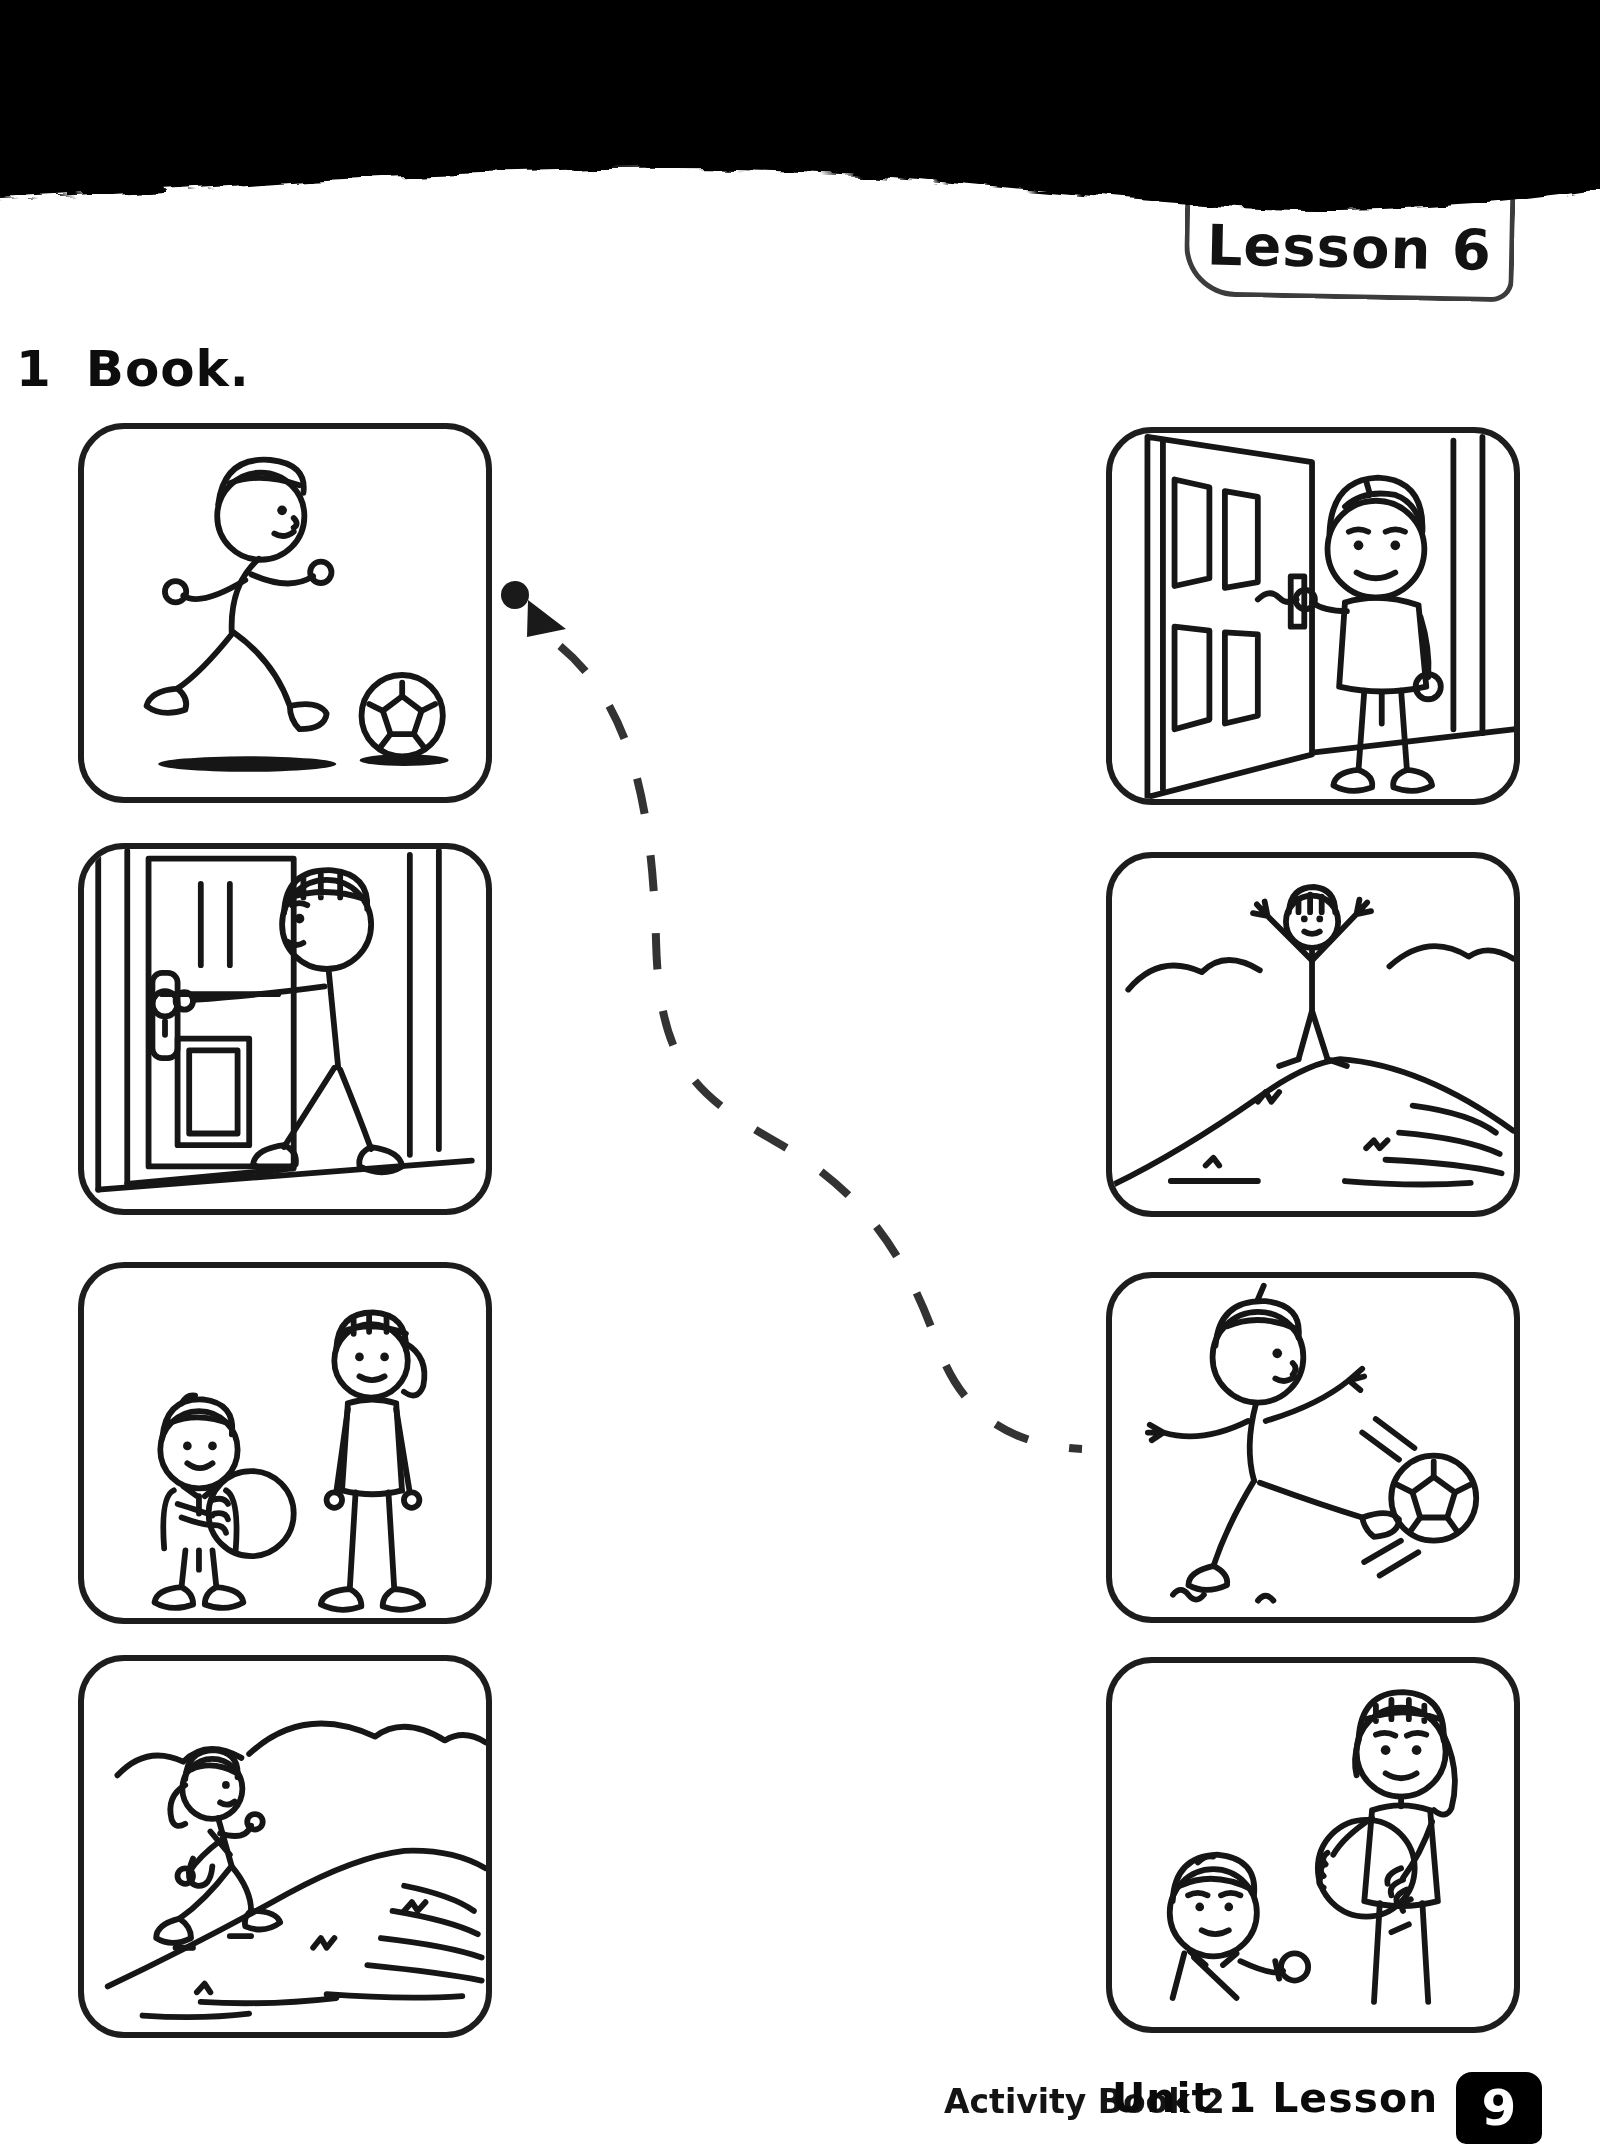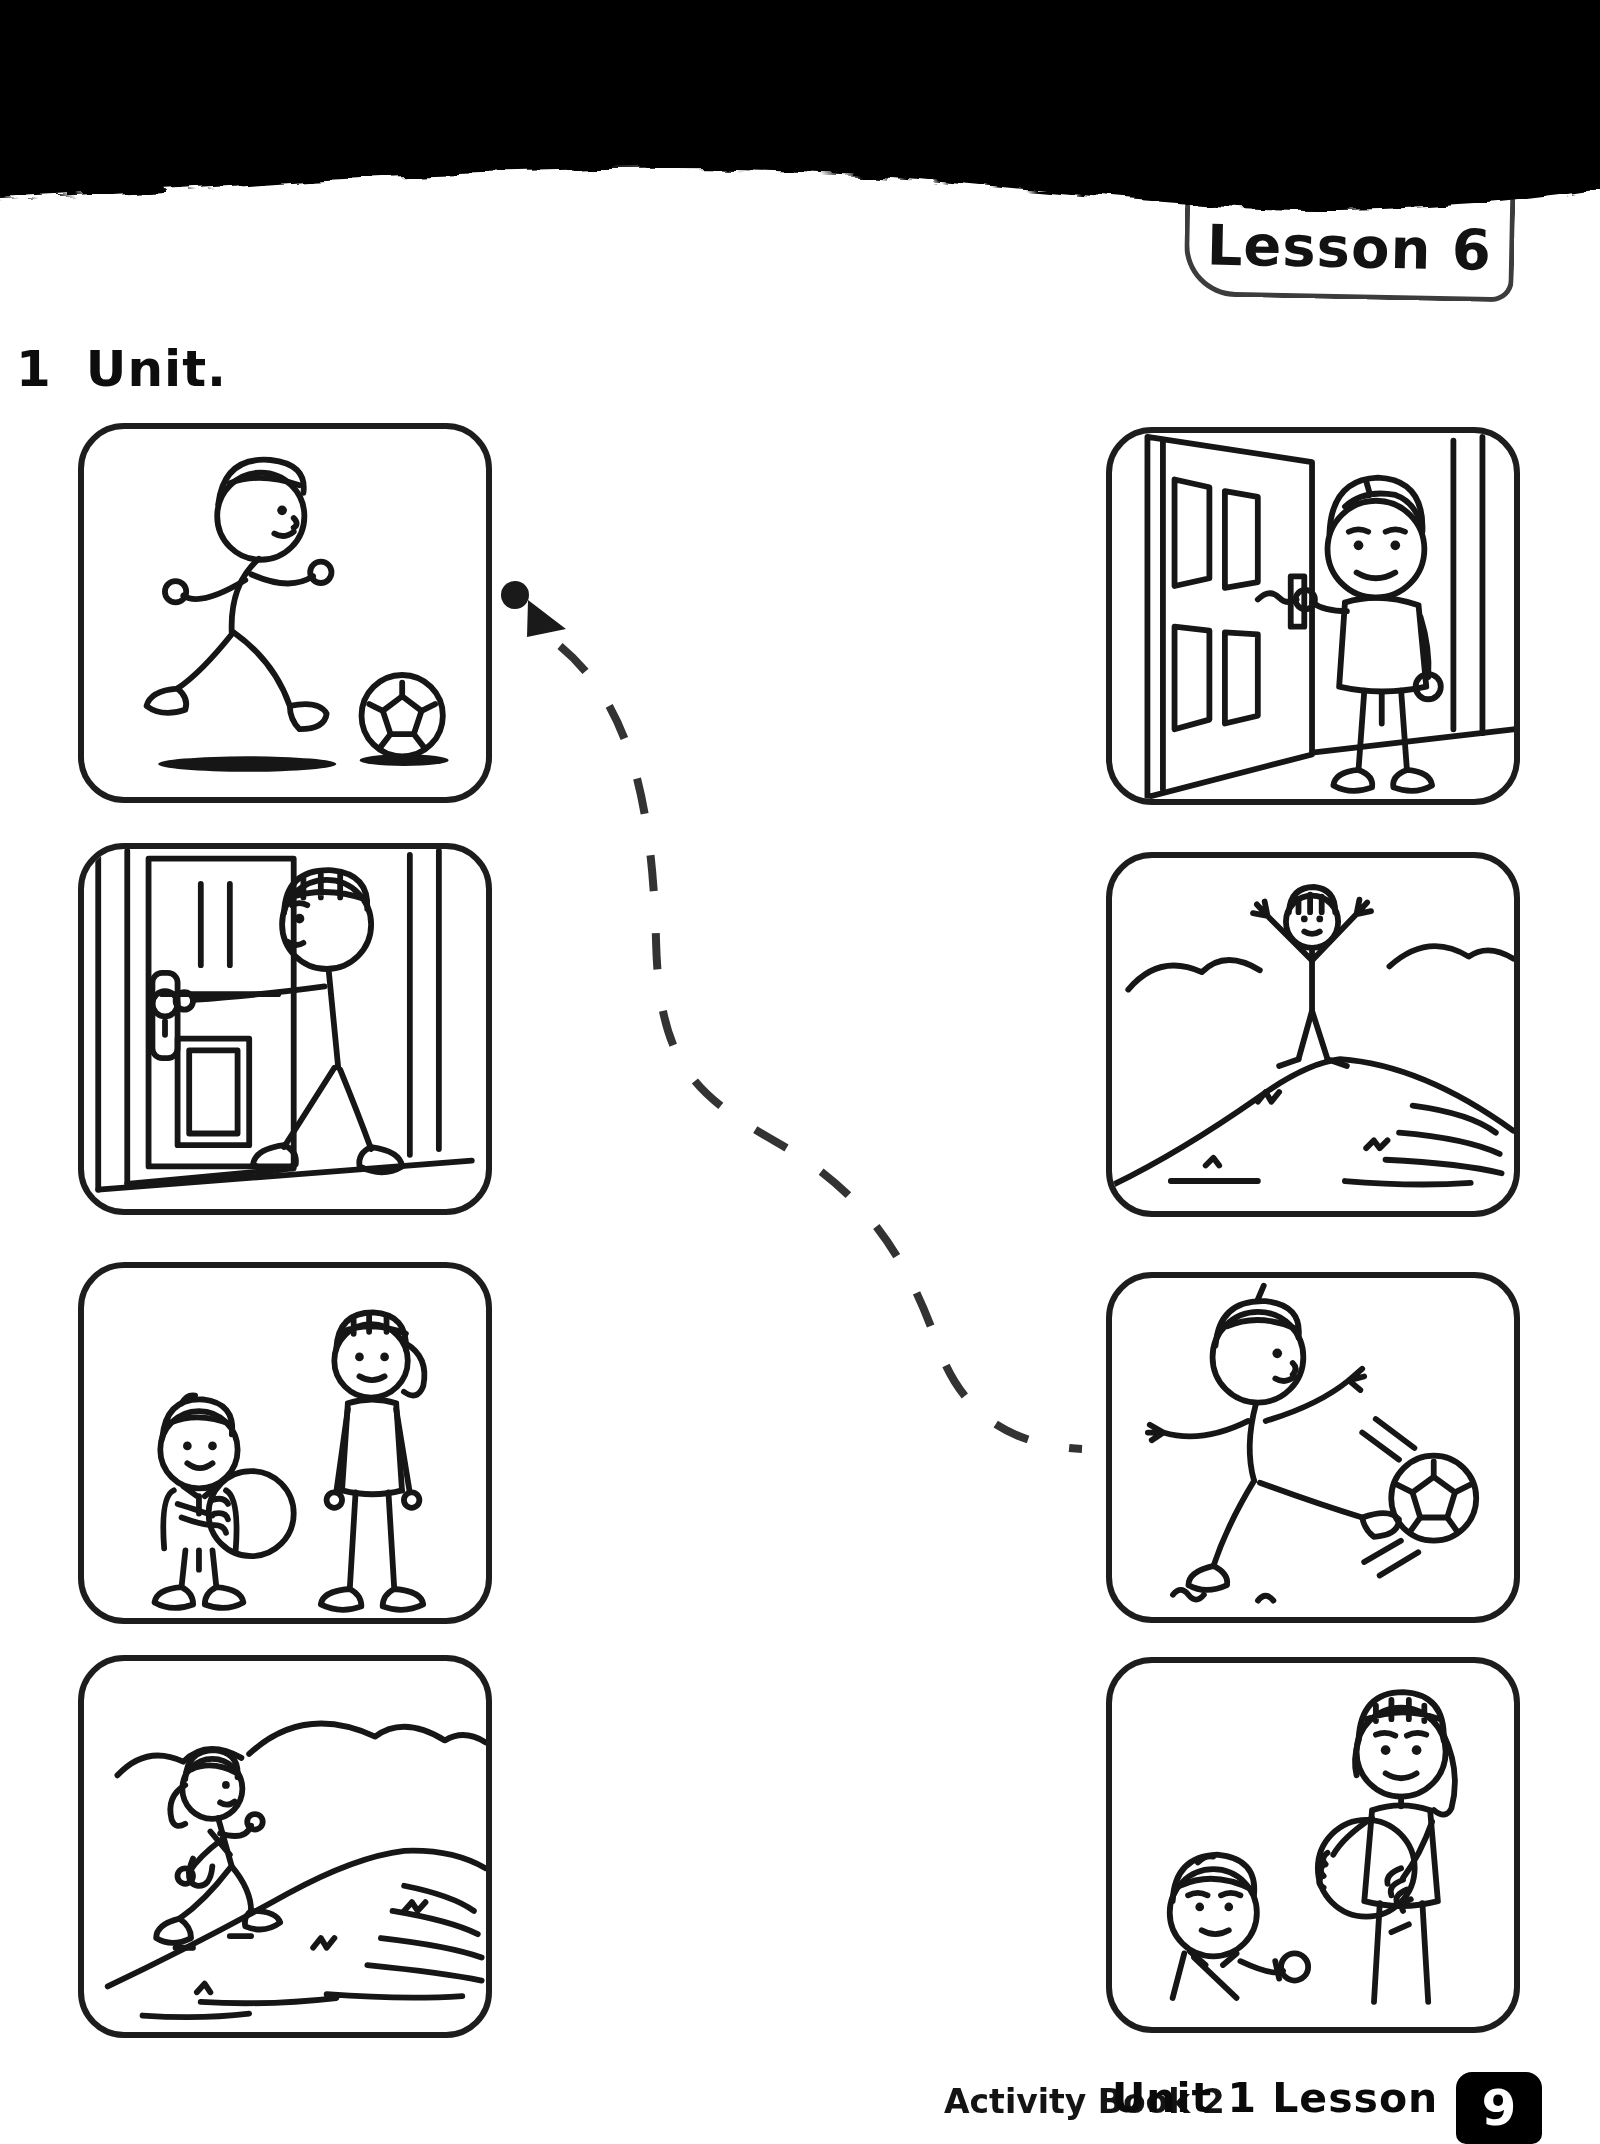--- a/index.html
+++ b/index.html
@@ -67,21 +67,21 @@
       <filter id="rough" x="-5%" y="-5%" width="110%" height="120%">
         <feTurbulence type="fractalNoise" baseFrequency="0.02 0.09" numOctaves="3" seed="11" result="n"></feTurbulence>
         <feDisplacementMap in="SourceGraphic" in2="n" scale="16"></feDisplacementMap>
       </filter>
     </defs>
     <path filter="url(#rough)" fill="#000" d="M-20 -20 H1620 V186 Q1560 196 1500 202 Q1350 214 1240 208 Q1080 196 920 180 Q760 168 600 170 Q400 174 230 186 Q100 194 -20 200 Z"></path>
   </svg>
 
   <div class="activity-heading">
     <span>1</span>
-    <span>Unit.</span>
+    <span>Book.</span>
   </div>
 
   <div class="panel col-left" id="pL1">
     <svg viewBox="0 0 414 380" aria-label="A boy running after a ball">
       <ellipse cx="168" cy="346" rx="92" ry="8" fill="#161616"></ellipse>
       <ellipse cx="330" cy="342" rx="46" ry="6" fill="#161616"></ellipse>
       <g class="ink">
         <circle cx="328" cy="296" r="42"></circle>
         <path d="M328 276 L308 291 L316 315 L340 315 L348 291 Z"></path>
         <path d="M328 276 V262 M308 291 L294 284 M316 315 L306 328 M340 315 L350 328 M348 291 L362 284"></path>

